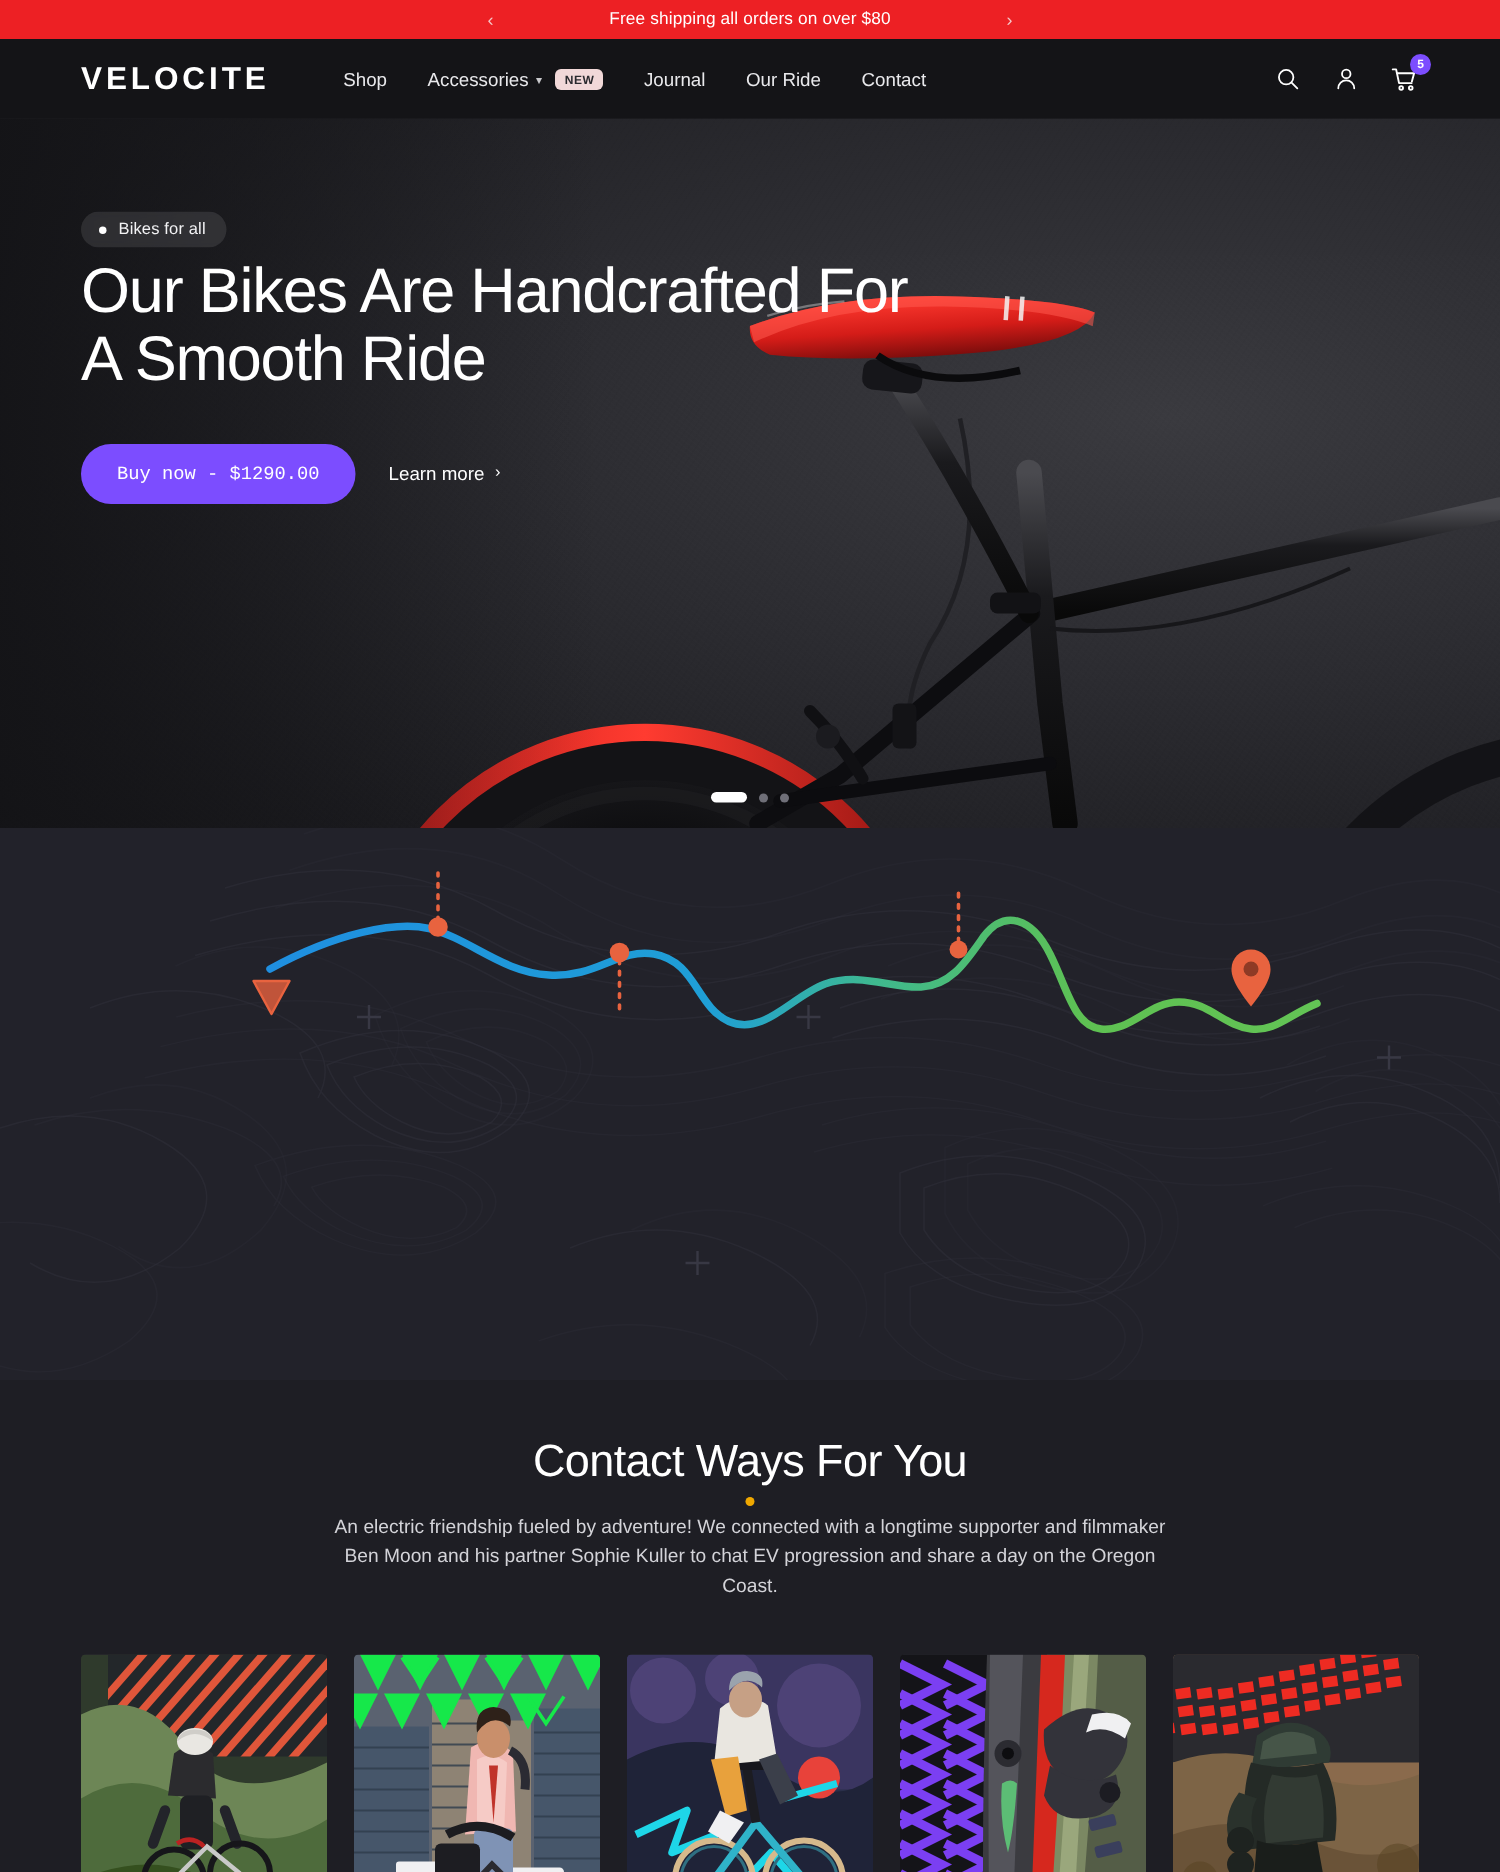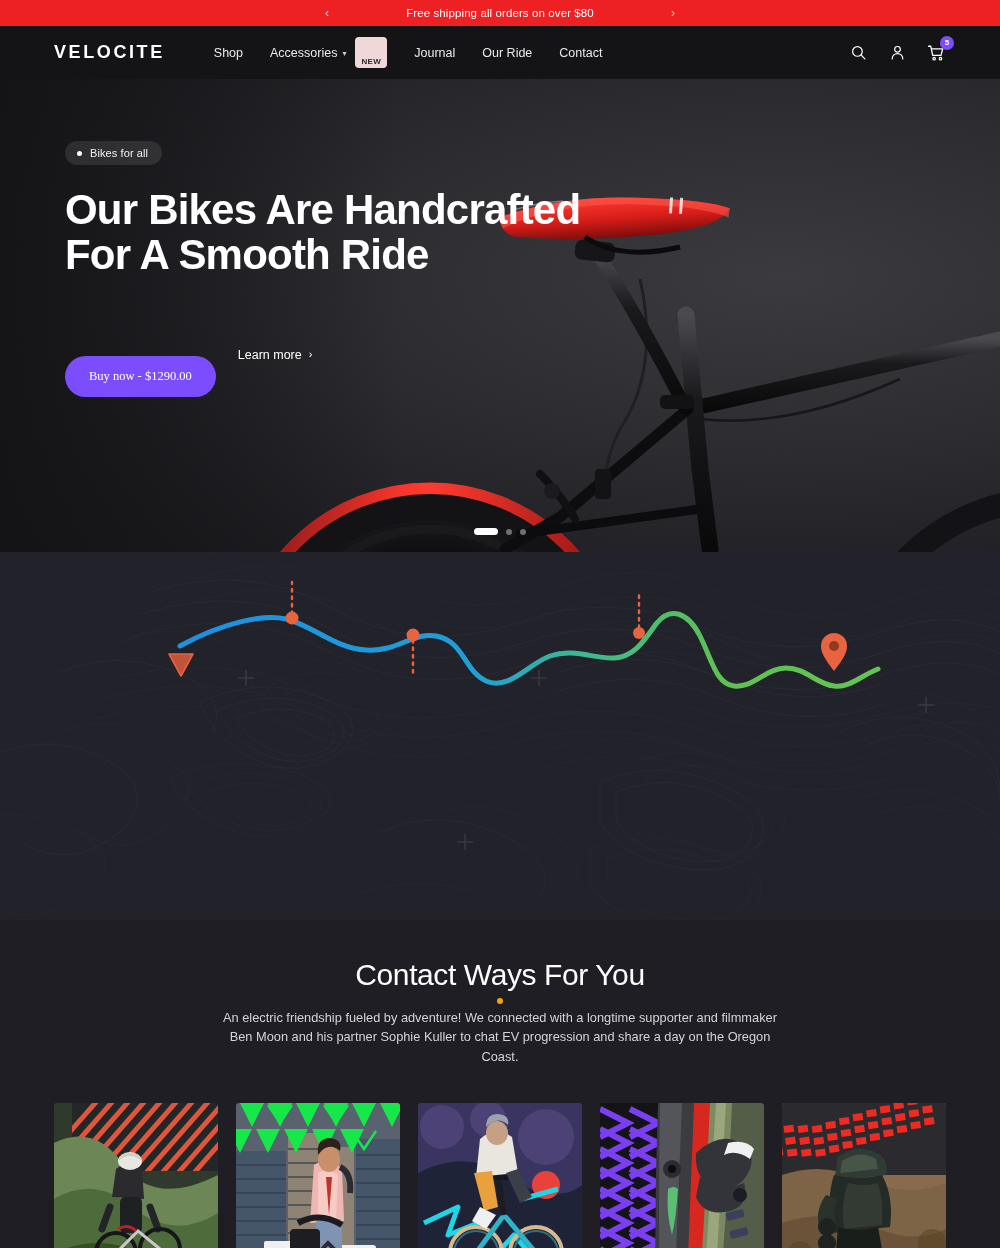--- a/index.html
+++ b/index.html
@@ -24,32 +24,32 @@
   }
   .announce-arrow.prev { left:318px; }
   .announce-arrow.next { right:318px; }
 
   
   .header {
     height:53px; background:#141417; display:flex; align-items:center;
     padding:0 54px 0 54px; position:relative; z-index:5;
   }
   .logo {
-    font-size:18px; font-weight:700; letter-spacing:2.6px; color:#fff;
+    font-size:21px; font-weight:700; letter-spacing:2.6px; color:#fff;
     font-family:"Liberation Sans", sans-serif;
   }
   .nav { display:flex; align-items:center; gap:27px; margin-left:49px; }
   .nav-item {
     font-size:12.5px; color:#e9e9ec; cursor:pointer; display:flex;
     align-items:center; gap:5px; white-space:nowrap;
   }
   .caret { font-size:8px; opacity:.85; position:relative; top:1px; }
   .new-badge {
     background:#f1d8d8; color:#2a2a2e; font-size:8px; font-weight:700;
-    letter-spacing:.4px; padding:20px 6px 2px; border-radius:4px;
+    letter-spacing:.4px; padding:3px 6px 2px; border-radius:4px;
     margin-left:-18px;
   }
   .header-actions {
     margin-left:auto; display:flex; align-items:center; gap:19px;
   }
   .icon-btn { width:20px; height:20px; cursor:pointer; position:relative;
     display:flex; align-items:center; justify-content:center; }
   .cart-badge {
     position:absolute; top:-7px; right:-8px; background:#7c4dff;
     color:#fff; font-size:8px; font-weight:700; border-radius:50%;
@@ -64,38 +64,37 @@
       radial-gradient(120% 100% at 78% 42%, #3a3a3f 0%, #2b2b30 38%, #1d1d21 72%, #141416 100%);
   }
   .hero-noise {
     position:absolute; inset:0; opacity:.55; pointer-events:none;
     background-image:
       repeating-linear-gradient(37deg, rgba(255,255,255,.012) 0 1px, transparent 1px 3px),
       repeating-linear-gradient(123deg, rgba(0,0,0,.03) 0 1px, transparent 1px 4px);
   }
   
   .bike { position:absolute; inset:0; }
-  .hero-content { position:absolute; left:65px; top:62px; z-index:3; }
+  .hero-content { position:absolute; left:54px; top:62px; z-index:3; }
   .pill {
     display:inline-flex; align-items:center; gap:8px;
     background:rgba(255,255,255,.10); border-radius:20px;
     padding:6px 14px 6px 12px; backdrop-filter:blur(2px);
   }
   .pill-dot { width:5px; height:5px; border-radius:50%; background:#fff; }
   .pill-text { font-size:11px; color:#f2f2f4; letter-spacing:.1px; }
   .hero-title {
-    margin-top:23px; font-size:42px; line-height:1.06; font-weight:700;
+    margin-top:7px; font-size:42px; line-height:1.06; font-weight:400;
     letter-spacing:-.8px; color:#fff; max-width:560px;
   }
   .hero-cta { margin-top:35px; display:flex; align-items:center; gap:22px; }
   .btn-buy {
     background:#7c4dff; color:#fff; border:none; border-radius:22px;
     padding:13px 24px; font-size:12.5px; cursor:pointer;
-    font-family:Liberation Serif, serif;
-    margin-top:44px;
+    font-family:Liberation Mono, monospace;
   }
   .link-learn {
     font-size:12.5px; color:#fff; cursor:pointer; display:flex;
     align-items:flex-start; gap:7px;
   }
   .link-learn .chev { font-size:11px; }
   .hero-dots {
     position:absolute; left:50%; transform:translateX(-50%); bottom:17px;
     display:flex; align-items:center; gap:8px; z-index:4;
   }

